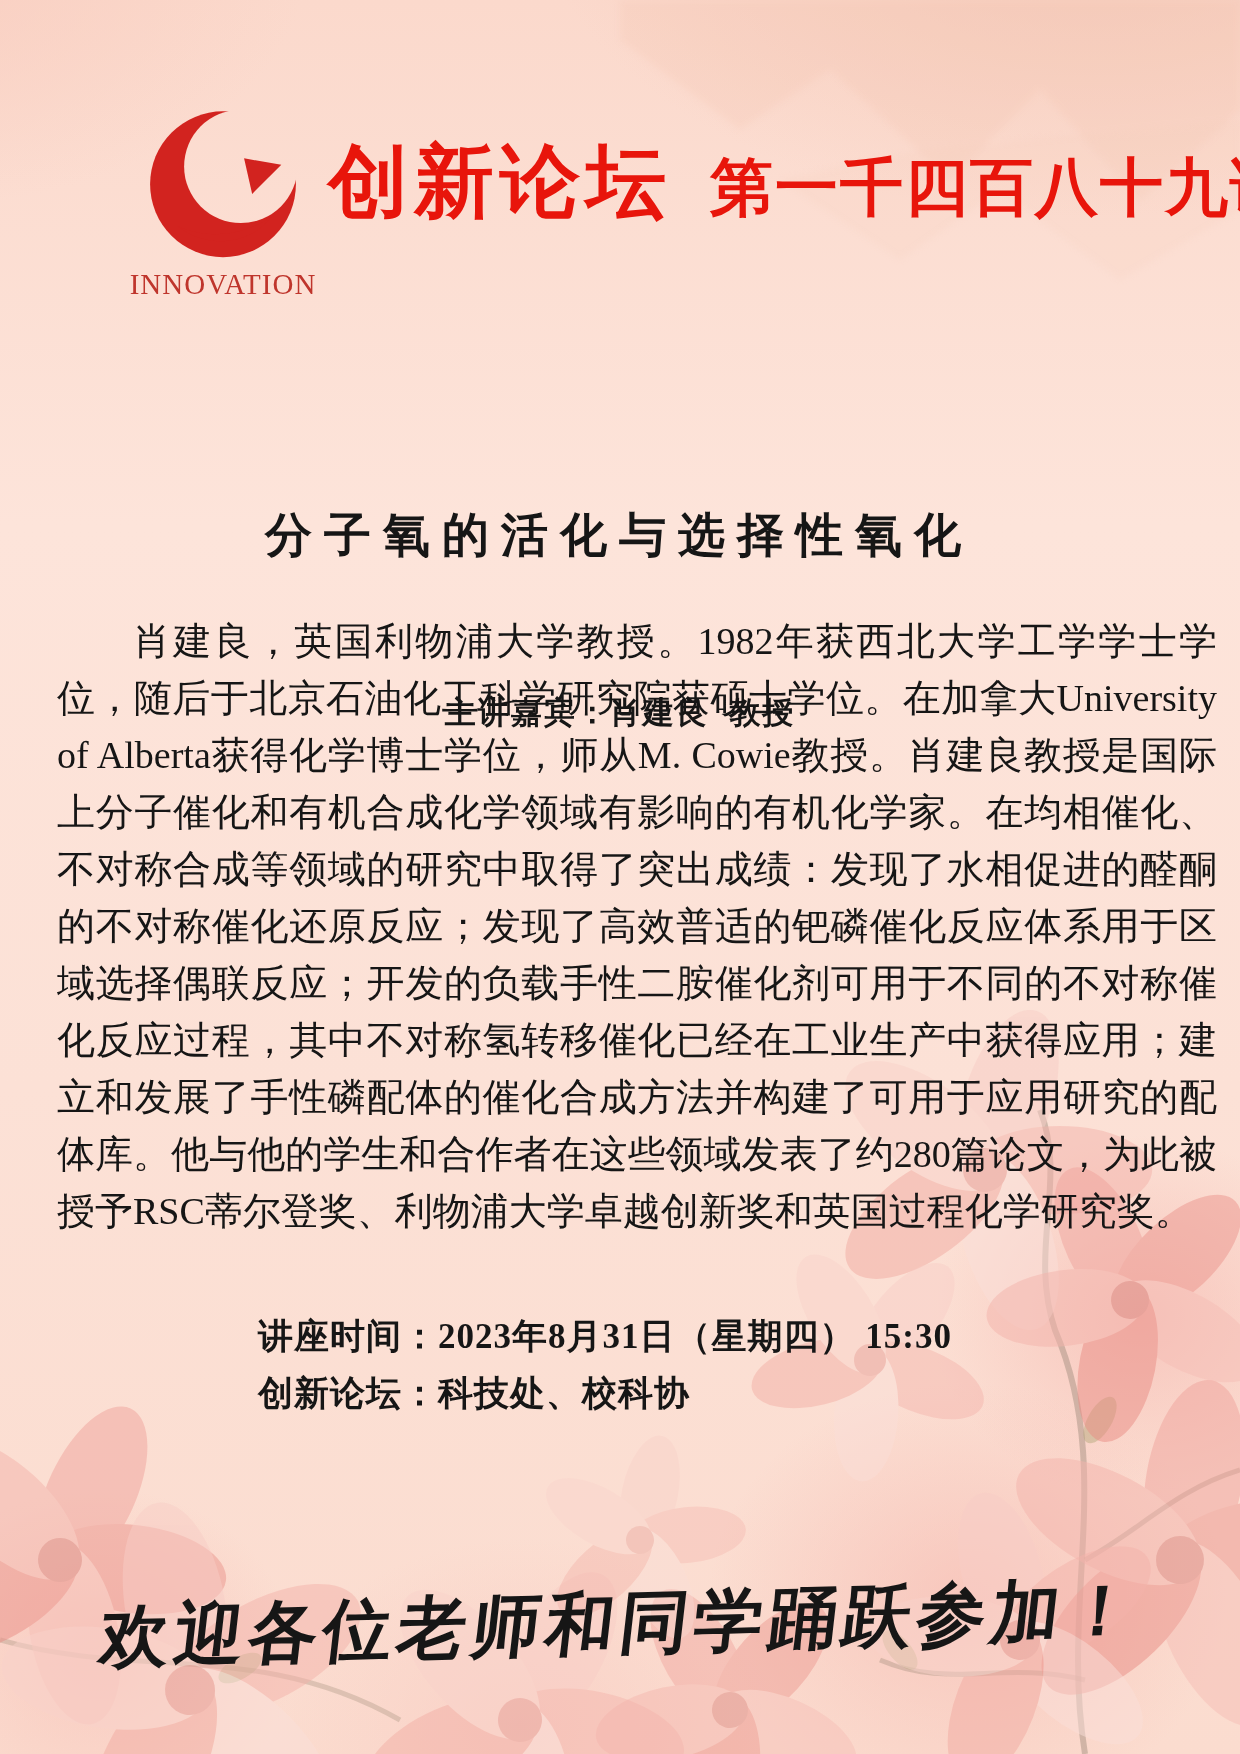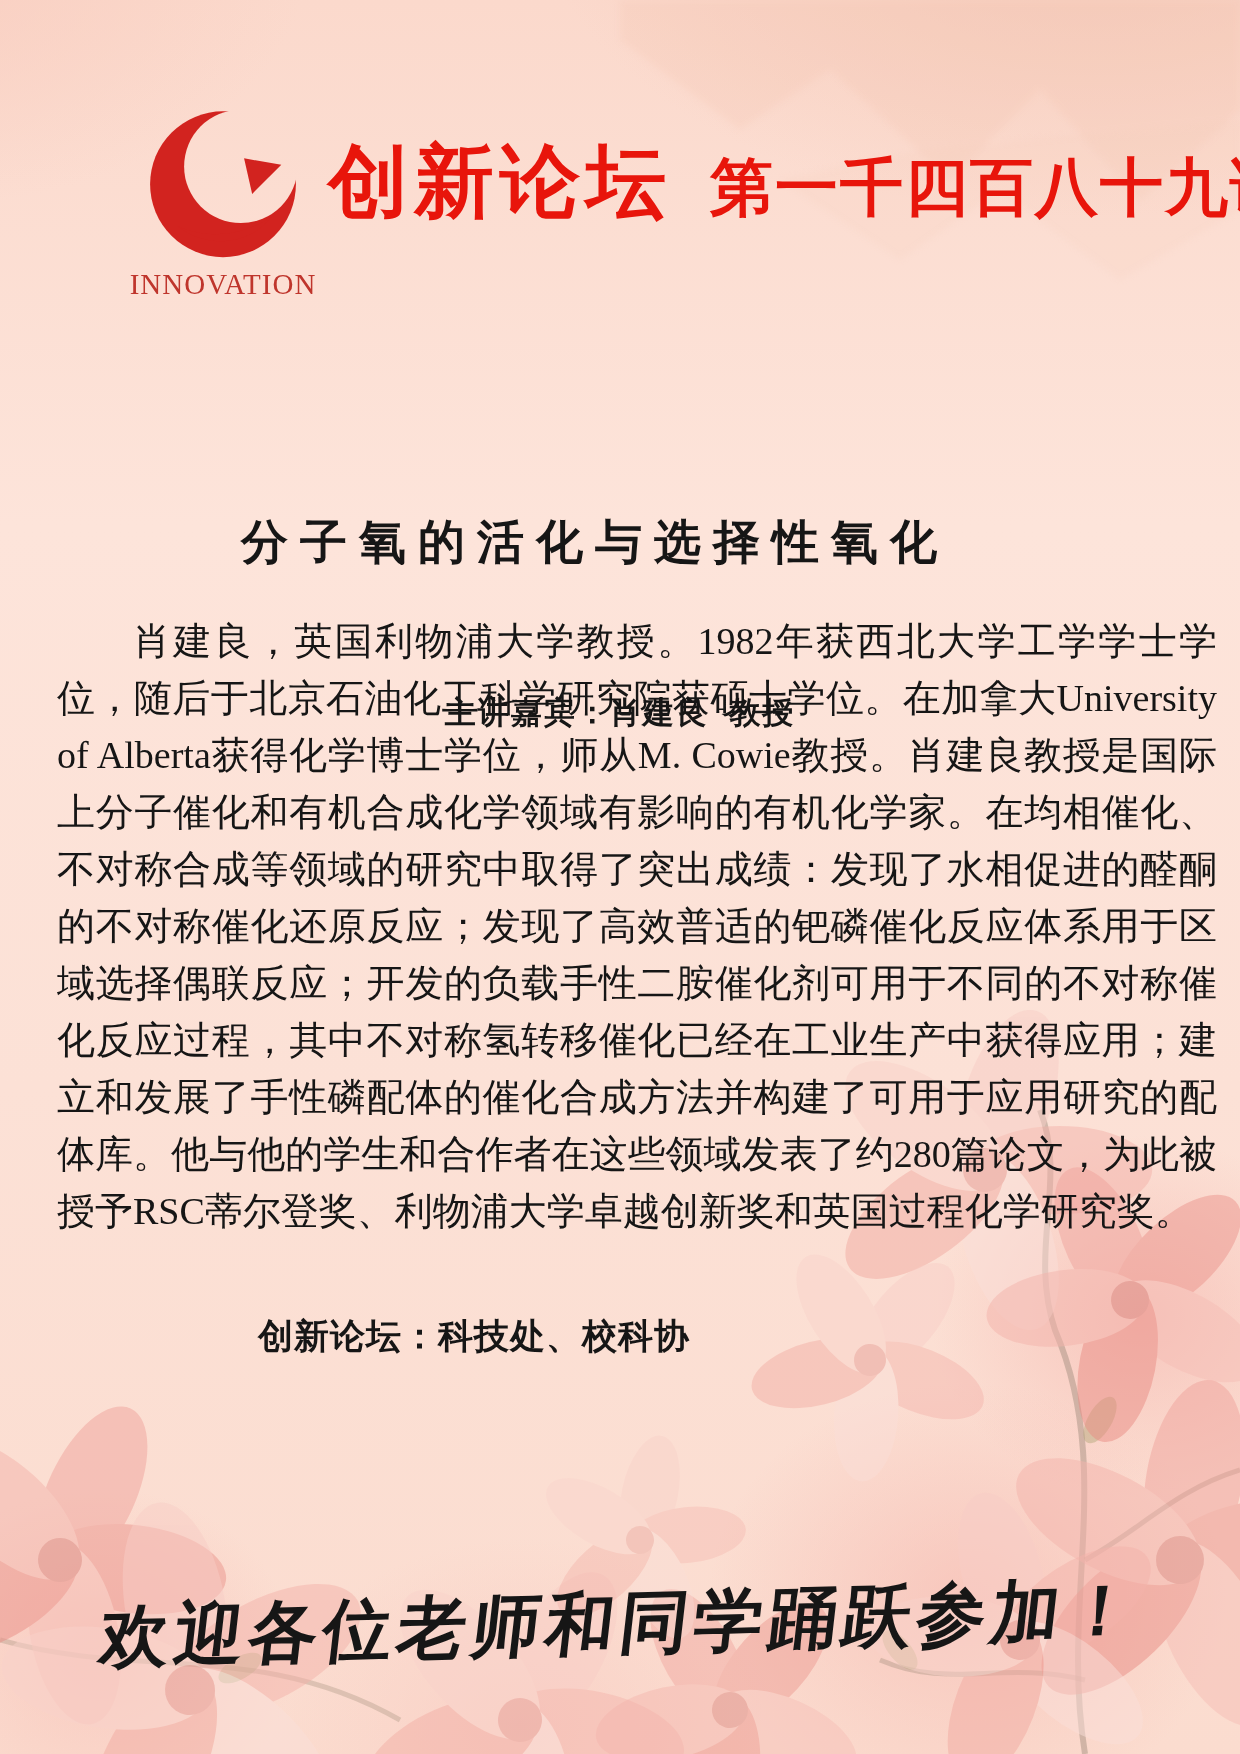--- a/index.html
+++ b/index.html
@@ -42,22 +42,22 @@
   .forum-title{
     font-family:"Liberation Sans","DejaVu Sans",sans-serif;
     font-weight:900;font-size:80px;color:#e8150b;letter-spacing:6px;line-height:1;
   }
   .lecture-no{
     font-family:Liberation Mono, monospace;
     font-weight:700;font-size:63px;color:#e8150b;letter-spacing:2px;margin-left:38px;line-height:1;
   }
   
   .lecture-title{
-    position:absolute;left:0;top:310px;width:1190px;text-align:center;
-    font-size:47px;font-weight:700;letter-spacing:12px;
+    position:absolute;left:0;top:303px;width:1190px;text-align:center;
+    font-size:47px;font-weight:700;letter-spacing:12px;padding-left:24px;
   }
   
   .speakers{position:absolute;left:0;top:426px;width:1240px;text-align:center;font-family:Liberation Mono, monospace;}
   .speakers-inner{display:inline-block;text-align:left;}
   .speaker-line{font-size:31px;font-weight:700;letter-spacing:2px;line-height:50px;}
   
   .bio{
     position:absolute;left:40px;top:613px;width:1160px;
     font-size:38px;line-height:57px;
     text-align:justify;text-align-last:left;text-indent:2em;
@@ -168,18 +168,19 @@
 
   <div class="speakers z2">
     <div class="speakers-inner">
       <div class="speaker-line"><span>主讲嘉宾：</span><span>肖建良  教授</span></div>
     </div>
   </div>
 
   <div class="bio">肖建良，英国利物浦大学教授。1982年获西北大学工学学士学位，随后于北京石油化工科学研究院获硕士学位。在加拿大University of Alberta获得化学博士学位，师从M. Cowie教授。肖建良教授是国际上分子催化和有机合成化学领域有影响的有机化学家。在均相催化、不对称合成等领域的研究中取得了突出成绩：发现了水相促进的醛酮的不对称催化还原反应；发现了高效普适的钯磷催化反应体系用于区域选择偶联反应；开发的负载手性二胺催化剂可用于不同的不对称催化反应过程，其中不对称氢转移催化已经在工业生产中获得应用；建立和发展了手性磷配体的催化合成方法并构建了可用于应用研究的配体库。他与他的学生和合作者在这些领域发表了约280篇论文，为此被授予RSC蒂尔登奖、利物浦大学卓越创新奖和英国过程化学研究奖。</div>
 
   <div class="details">
+    <div class="detail-line"><span>讲座时间：</span><span>2023年8月31日（星期四）  15:30</span></div>
     <div class="detail-line"><span>创新论坛：</span><span>科技处、校科协</span></div>
   </div>
 
   <div class="banner">欢迎各位老师和同学踊跃参加！</div>
 
 </div>
 
 </body></html>

